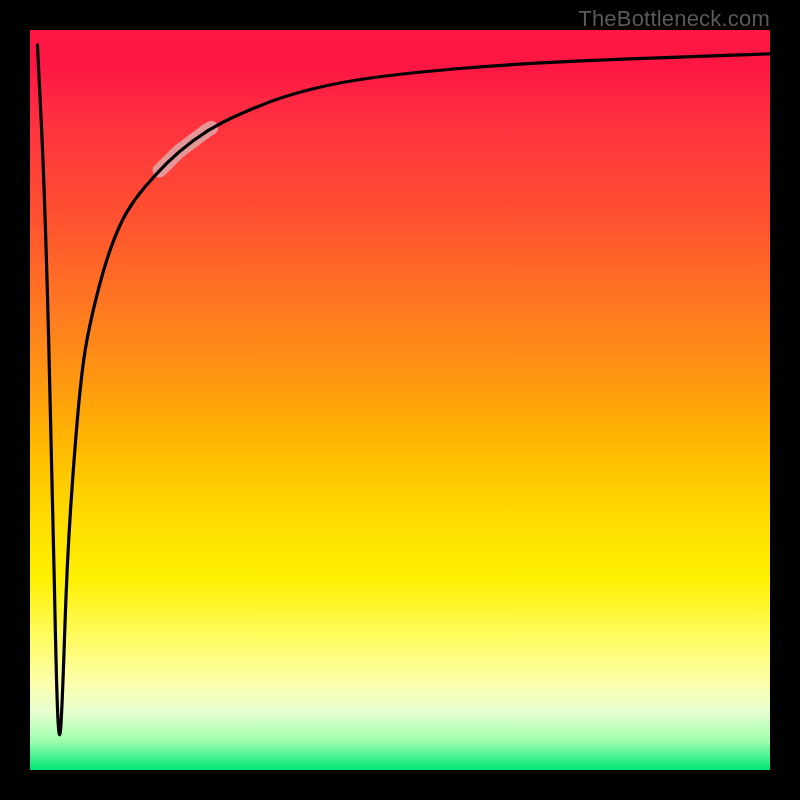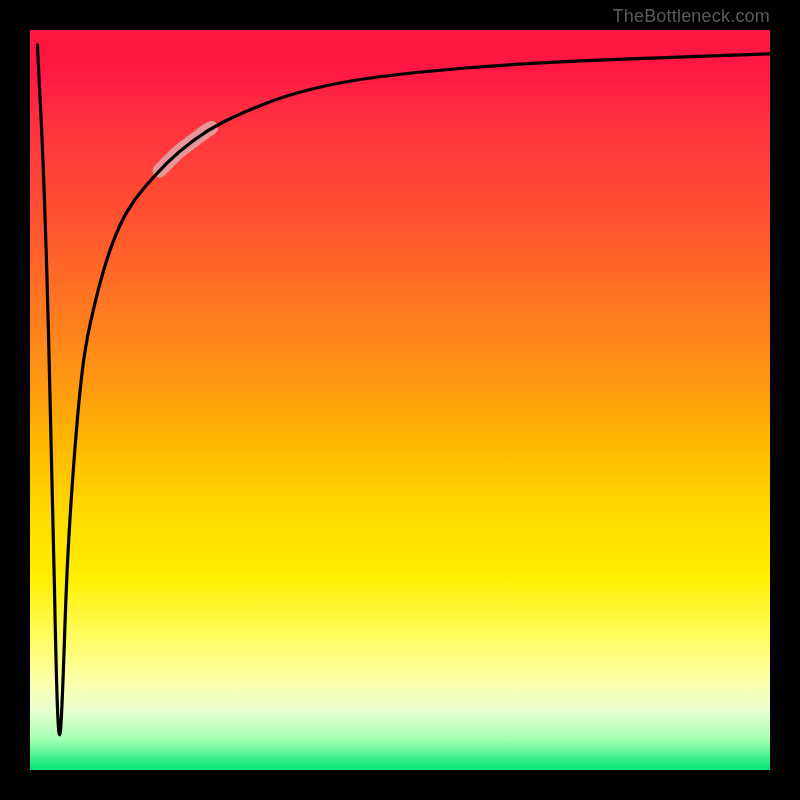--- a/index.html
+++ b/index.html
@@ -54,21 +54,21 @@
     left: 0;
     top: 0;
     width: 100%;
     height: 100%;
   }
   .attribution {
     position: absolute;
     top: 6px;
     right: 30px;
     color: #5a5a5a;
-    font-size: 18px;
+    font-size: 22px;
     font-weight: 400;
     letter-spacing: 0.2px;
   }
 </style>
 </head>
 <body>
 
 <div class="frame">
 
   <div class="plot-area">

